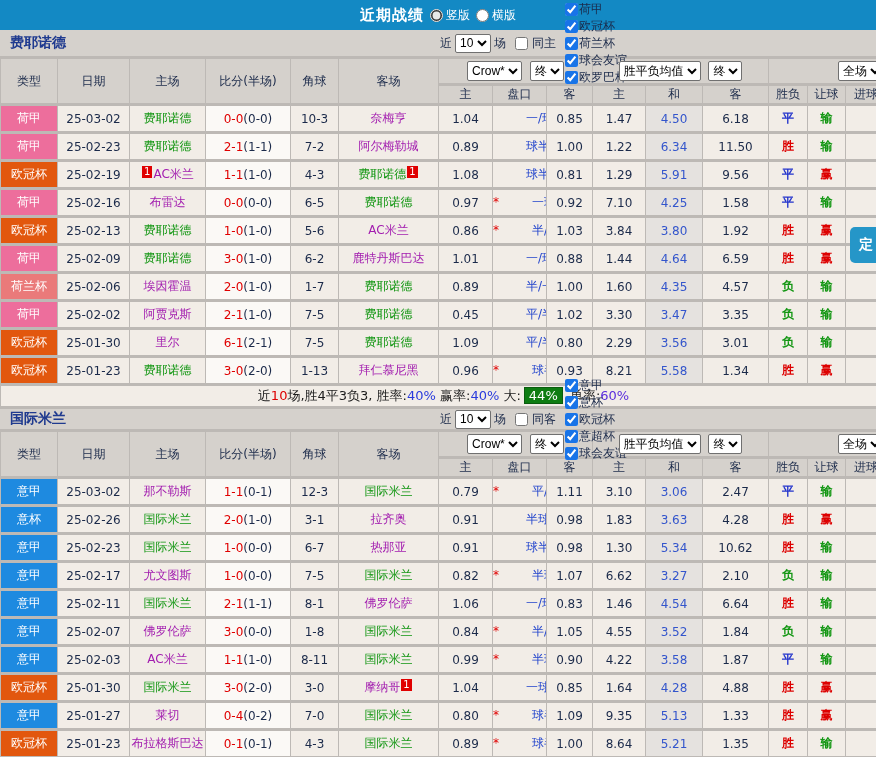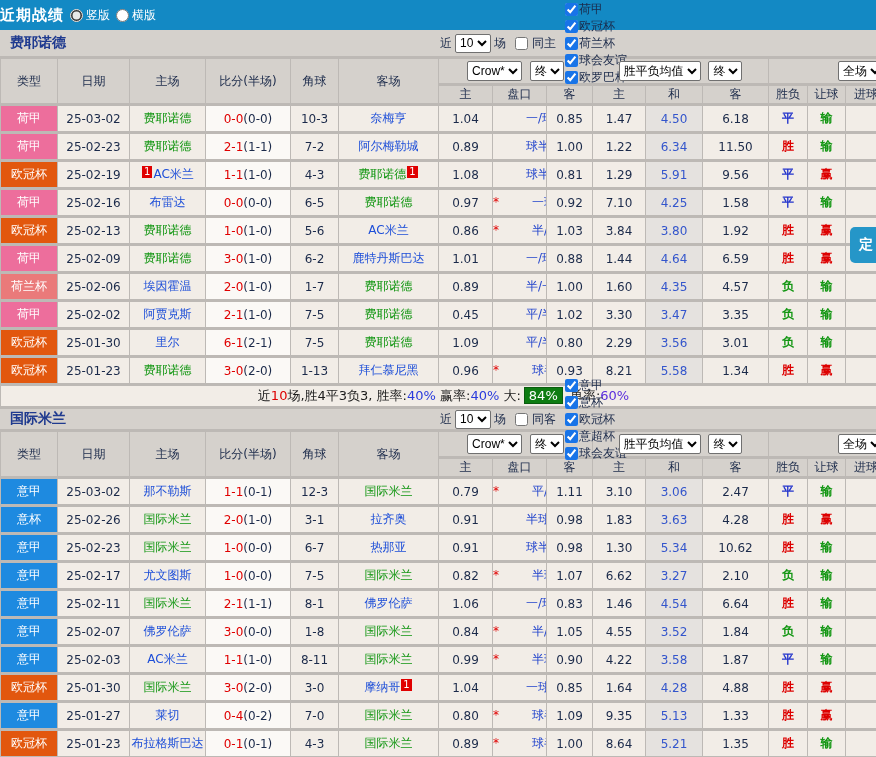--- a/index.html
+++ b/index.html
@@ -1,20 +1,20 @@
 <!DOCTYPE html>
 <html><head>
 <meta charset="utf-8">
 <style>
   * { margin:0; padding:0; box-sizing:border-box; }
   body { font-family:"DejaVu Sans","Liberation Sans",sans-serif; font-size:12px; color:#1b2a4a; }
   #app { width:876px; height:757px; overflow:hidden; position:relative; background:#bdb9b5; }
 
   
-  .topbar { height:30px; background:#1389c4; display:flex; align-items:center; gap:6px; }
+  .topbar { height:30px; background:#1389c4; display:flex; align-items:center; justify-content:center; gap:6px; }
   .topbar .title { color:#fff; font-weight:bold; font-size:15px; letter-spacing:1px; }
   .topbar label { color:#fff; font-size:12px; display:flex; align-items:center; gap:3px; }
   .topbar input[type=radio]{ width:13px; height:13px; accent-color:#e8e8e8; margin:0; }
 
   
   .filterbar { background:#d5d1cc; display:flex; align-items:center; padding-left:10px; }
   .fb1 { height:26px; } .fb2 { height:20px; }
   .teamname { color:#1f3a8f; font-weight:bold; font-size:14px; width:430px; }
   .filterbar .fctl { display:flex; align-items:center; gap:3px; color:#1b2a4a; }
   .filterbar select { font-size:12px; height:19px; border:1px solid #707070; background:#fff; border-radius:2px; }
@@ -26,21 +26,21 @@
   table.t td { overflow:hidden; white-space:nowrap; text-align:center; }
   td.hcell { background:#d5d1cc; color:#1b2a4a; }
   tr.ctrl td { height:24px; }
   tr.ctrl select { font-size:12px; height:20px; border:1px solid #707070; background:#fff; border-radius:2px; margin:0 2px; }
   tr.sub td { height:15px; font-size:12px; }
   tr.data td { height:25px; background:#f2ede7; font-size:12px; }
   tr.data td.score-cell { background:#fbf9f6; }
   tr.data td.draw-cell  { background:#e5e2df; }
   td.league-cell { color:#fff; }
   .self { color:#129612; }
-  .oth  { color:#1d4ed8; }
+  .oth  { color:#a21caf; }
   .score { color:#e00000; }
   .half  { color:#1b2a4a; }
   .star  { color:#e00000; }
   .hcp   { color:#2244cc;margin-left:33px; }
   .blue  { color:#3355cc; }
   .badge { display:inline-block; background:#e00000; color:#fff; font-size:10px; line-height:12px; height:12px; padding:0 2px; vertical-align:top; margin:0 1px; }
   td.res b { font-weight:bold; }
   td.summary { background:#f2ede7; height:20px; font-size:13px; color:#1c1c1c; }
   .sum-red { color:#dd0000; }
   .sum-blue { color:#2a3bdd; }
@@ -319,21 +319,21 @@
           <td>8.21</td>
           <td class="draw-cell blue">5.58</td>
           <td>1.34</td>
           <td class="res"><b style="color: rgb(221, 0, 0);">胜</b></td>
           <td class="res"><b style="color: rgb(221, 0, 0);">赢</b></td>
           <td></td>
         </tr>
       </tbody>
       <tbody>
         <tr>
-          <td class="summary" colspan="15" id="summary-0"><span>近</span><span class="sum-red">10</span><span>场,胜4平3负3, 胜率:</span><span class="sum-blue">40%</span><span> 赢率:</span><span class="sum-blue">40%</span><span> 大:</span><span class="sum-greenbox">84%</span><span> 单率:</span><span class="sum-purple">60%</span></td>
+          <td class="summary" colspan="15" id="summary-0"><span>近</span><span class="sum-red">10</span><span>场,胜4平3负3, 胜率:</span><span class="sum-blue">40%</span><span> 赢率:</span><span class="sum-blue">40%</span><span> 大:</span><span class="sum-greenbox">44%</span><span> 单率:</span><span class="sum-purple">60%</span></td>
         </tr>
     </tbody>
   </table>
 
   <div class="filterbar fb2">
     <span class="teamname">国际米兰</span>
     <span class="fctl">
       <span>近</span>
       <select><option>10</option></select>
       <span>场</span>

